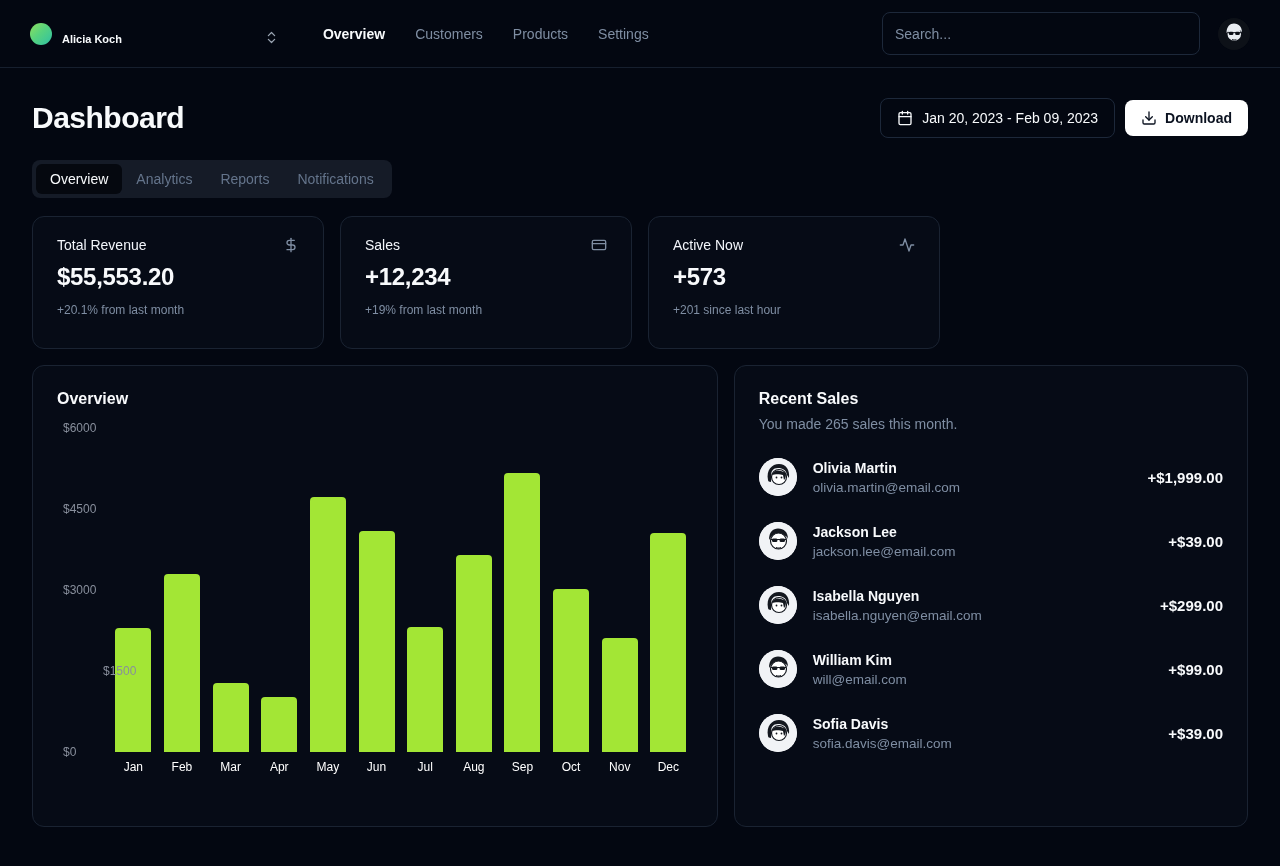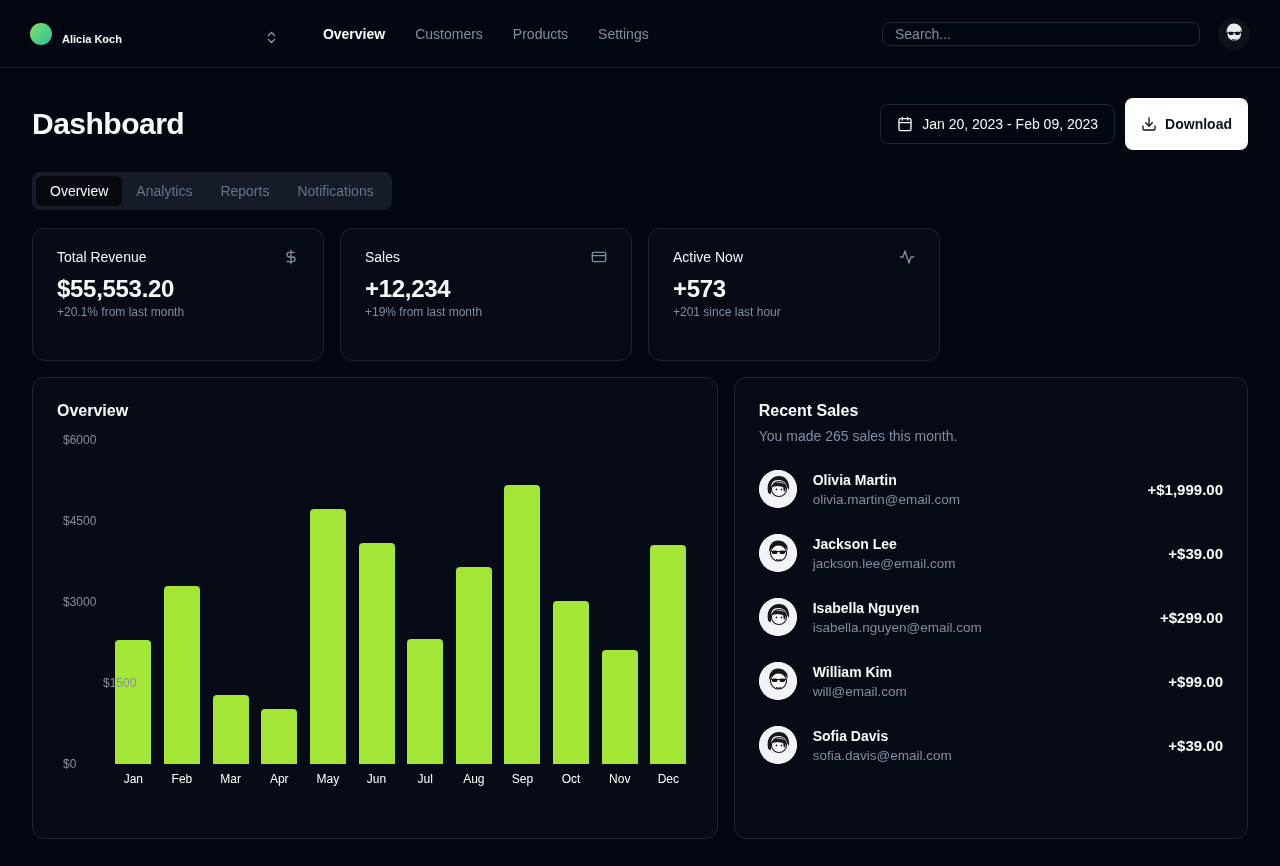--- a/index.html
+++ b/index.html
@@ -29,21 +29,21 @@
   }
   .team-caret { margin-left:132px; color:#9aa4b2; }
   .main-nav { display:flex; align-items:center; gap:30px; margin-left:44px; }
   .nav-link {
     background:none; border:none; cursor:pointer; font-family:inherit;
     font-size:14px; font-weight:500; color:#7f8ea3; text-decoration:none;
   }
   .nav-link.active { color:#f8fafc; font-weight:600; }
   .topbar-right { margin-left:auto; display:flex; align-items:center; gap:18px; }
   .search-input {
-    width:318px; height:24px; background:transparent;
+    width:318px; height:43px; background:transparent;
     border:1px solid #1d283a; border-radius:8px;
     color:#f8fafc; font-family:inherit; font-size:14px; padding:0 12px;
     outline:none;
   }
   .search-input::placeholder { color:#7f8ea3; }
   .user-avatar-btn {
     width:32px; height:32px; border-radius:50%; border:none; padding:0;
     background:#0b0f17; cursor:pointer; overflow:hidden;
   }
 
@@ -51,21 +51,21 @@
   .main { padding:0 32px; }
   .page-header { margin-top:30px; display:flex; align-items:center; justify-content:space-between; }
   .page-title { font-size:30px; font-weight:700; letter-spacing:-0.5px; }
   .header-actions { display:flex; align-items:center; gap:10px; }
   .date-btn {
     display:flex; align-items:center; gap:9px; height:40px; padding:0 16px;
     background:transparent; border:1px solid #1d283a; border-radius:8px;
     color:#f8fafc; font-family:inherit; font-size:14px; font-weight:500; cursor:pointer;
   }
   .download-btn {
-    display:flex; align-items:center; gap:8px; height:52px; padding:0 16px;
+    display:flex; align-items:center; gap:8px; height:36px; padding:0 16px;
     background:#ffffff; border:none; border-radius:8px;
     color:#0b1220; font-family:inherit; font-size:14px; font-weight:600; cursor:pointer;
   }
 
   
   .tabs { margin-top:22px; display:inline-flex; background:#151b27; border-radius:8px; padding:4px; }
   .tab {
     border:none; background:transparent; color:#64748b; cursor:pointer;
     font-family:inherit; font-size:14px; font-weight:500;
     padding:7px 14px; border-radius:6px;
@@ -75,21 +75,21 @@
   
   .stats-grid { margin-top:18px; display:grid; grid-template-columns:repeat(4,1fr); gap:16px; }
   .card {
     background:#060b16; border:1px solid #1a2332; border-radius:12px;
   }
   .stat-card { padding:20px 24px 22px; height:133px; }
   .stat-head { display:flex; align-items:center; justify-content:space-between; }
   .stat-title { font-size:14px; font-weight:500; color:#f3f6fb; }
   .stat-icon { color:#7f8ea3; }
   .stat-value { margin-top:10px; font-size:24px; font-weight:700; letter-spacing:-0.3px; }
-  .stat-change { margin-top:2px; font-size:12px; color:#7f8ea3; }
+  .stat-change { margin-top:12px; font-size:12px; color:#7f8ea3; }
 
   
   .bottom-grid { margin-top:16px; display:grid; grid-template-columns:4fr 3fr; gap:16px; }
   .panel { padding:24px; height:462px; }
   .panel-title { font-size:16px; font-weight:700; }
   .panel-subtitle { margin-top:8px; font-size:14px; color:#7f8ea3; }
 
   
   .chart-wrap { margin-top:20px; display:flex; }
   .y-axis { position:relative; width:52px; height:324px; flex:none; }

